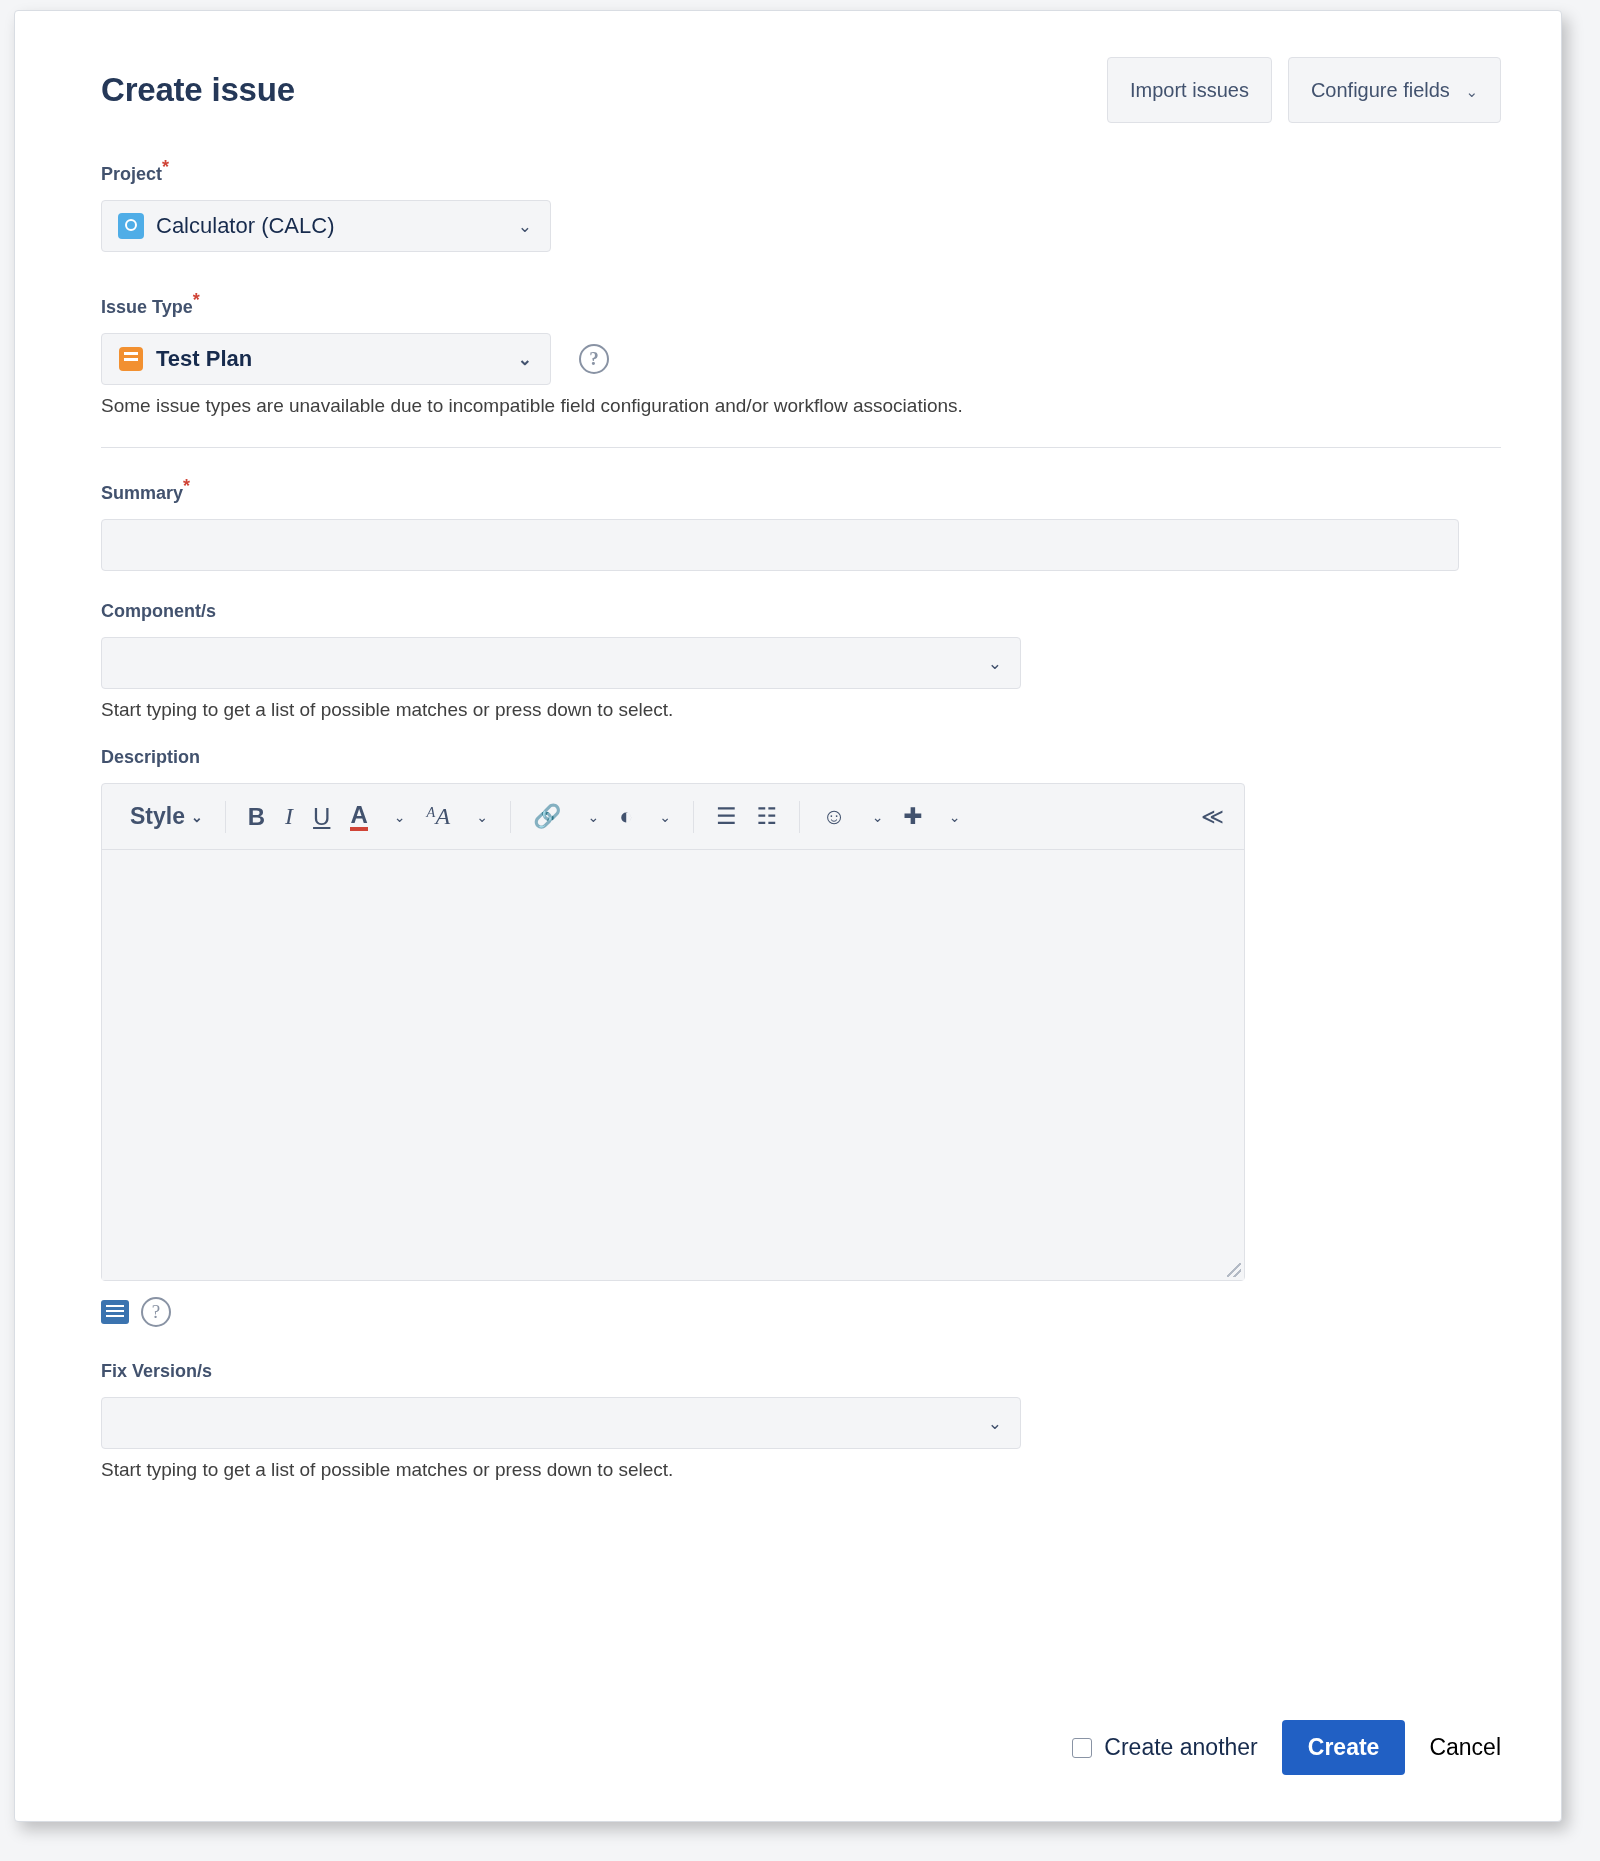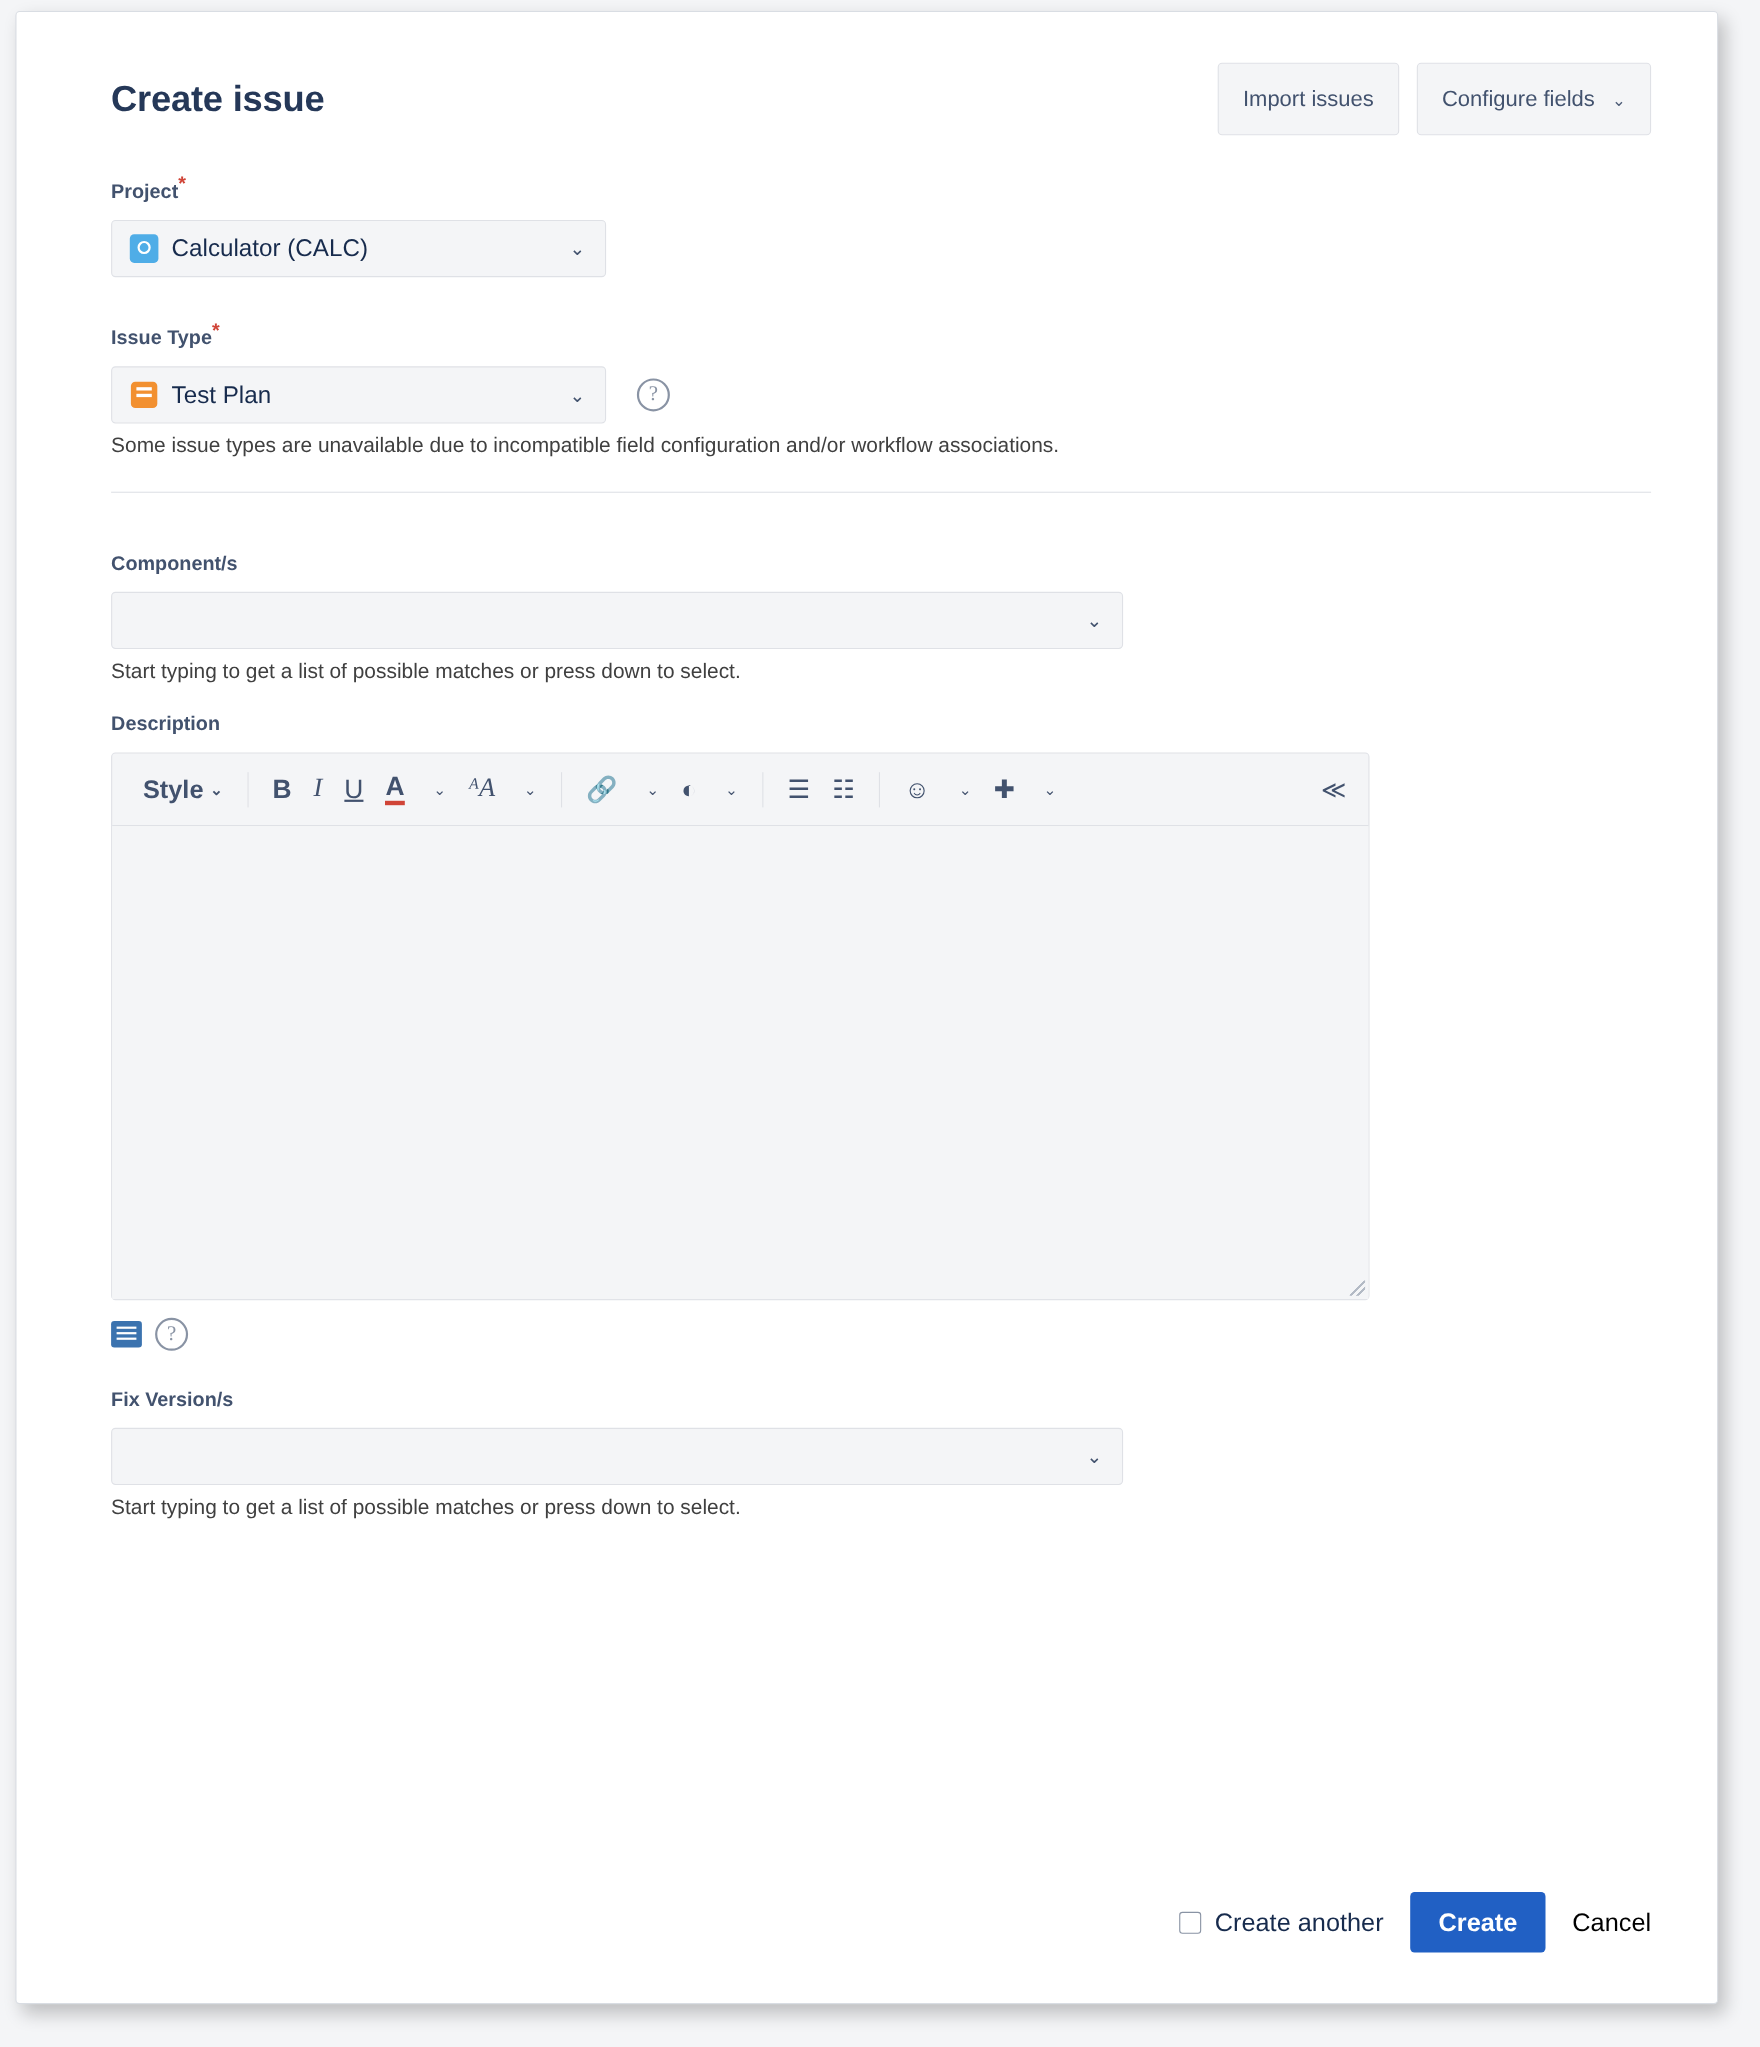--- a/index.html
+++ b/index.html
@@ -169,20 +169,21 @@
     align-items: center;
     justify-content: center;
     box-sizing: border-box;
     cursor: pointer;
     font-family: "Liberation Serif", serif;
   }
   .row-inline {
     display: flex;
     align-items: center;
     gap: 28px;
+    font-weight: bold;
   }
   .divider {
     border: none;
     border-top: 1px solid #dfe1e6;
     margin: 30px 0 28px 0;
   }
   .text-input {
     width: 1358px;
     height: 52px;
     background: #f4f5f7;
@@ -382,20 +383,27 @@
             <span class="sel-text">Test Plan</span>
             <span class="sel-caret">⌄</span>
           </div>
           <span class="q-icon">?</span>
         </div>
         <div class="help-text">Some issue types are unavailable due to incompatible field configuration and/or workflow associations.</div>
       </div>
 
       <hr class="divider">
 
+      <div class="field">
+        <div class="flabel">
+          <span>Summary</span><span class="req">*</span>
+        </div>
+        <div style="height:6px"></div>
+        <input class="text-input" type="text" value="" placeholder="" style="">
+      </div>
 
       <div style="height:26px"></div>
 
       <div class="field">
         <div class="flabel">Component/s</div>
         <div style="height:6px"></div>
         <div class="select-box combo-empty">
           <span class="sel-text"></span>
           <span class="sel-caret">⌄</span>
         </div>

